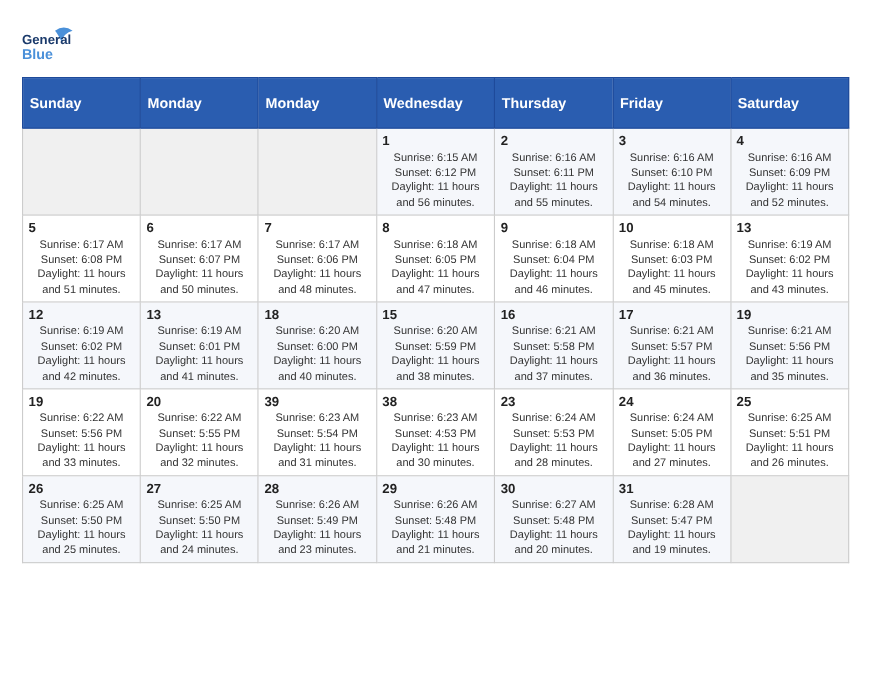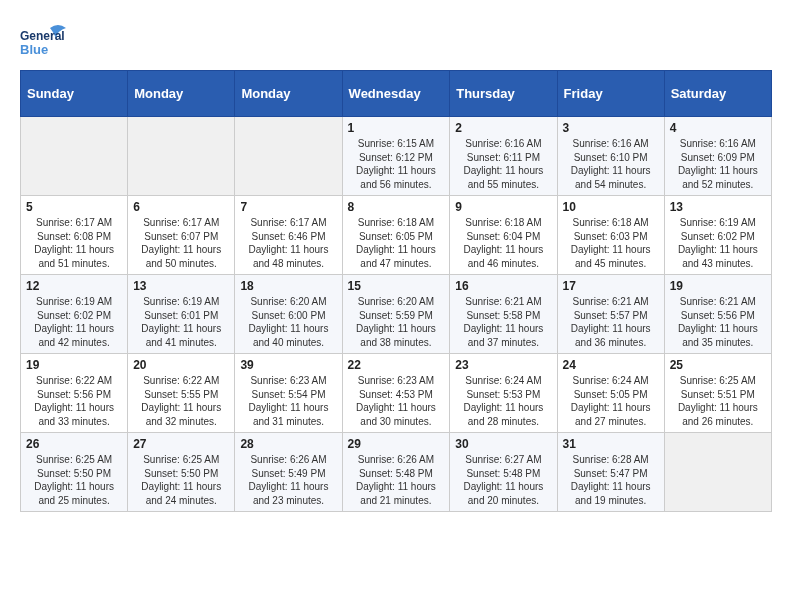--- a/index.html
+++ b/index.html
@@ -153,21 +153,21 @@
         <td>
           <div class="day-number">6</div>
           <div class="cell-text">Sunrise: 6:17 AM
 Sunset: 6:07 PM
 Daylight: 11 hours
 and 50 minutes.</div>
         </td>
         <td>
           <div class="day-number">7</div>
           <div class="cell-text">Sunrise: 6:17 AM
-Sunset: 6:46 PM
+Sunset: 6:06 PM
 Daylight: 11 hours
 and 48 minutes.</div>
         </td>
         <td>
           <div class="day-number">8</div>
           <div class="cell-text">Sunrise: 6:18 AM
 Sunset: 6:05 PM
 Daylight: 11 hours
 and 47 minutes.</div>
         </td>
@@ -260,21 +260,21 @@
 and 32 minutes.</div>
         </td>
         <td>
           <div class="day-number">39</div>
           <div class="cell-text">Sunrise: 6:23 AM
 Sunset: 5:54 PM
 Daylight: 11 hours
 and 31 minutes.</div>
         </td>
         <td>
-          <div class="day-number">22</div>
+          <div class="day-number">38</div>
           <div class="cell-text">Sunrise: 6:23 AM
 Sunset: 4:53 PM
 Daylight: 11 hours
 and 30 minutes.</div>
         </td>
         <td>
           <div class="day-number">23</div>
           <div class="cell-text">Sunrise: 6:24 AM
 Sunset: 5:53 PM
 Daylight: 11 hours

